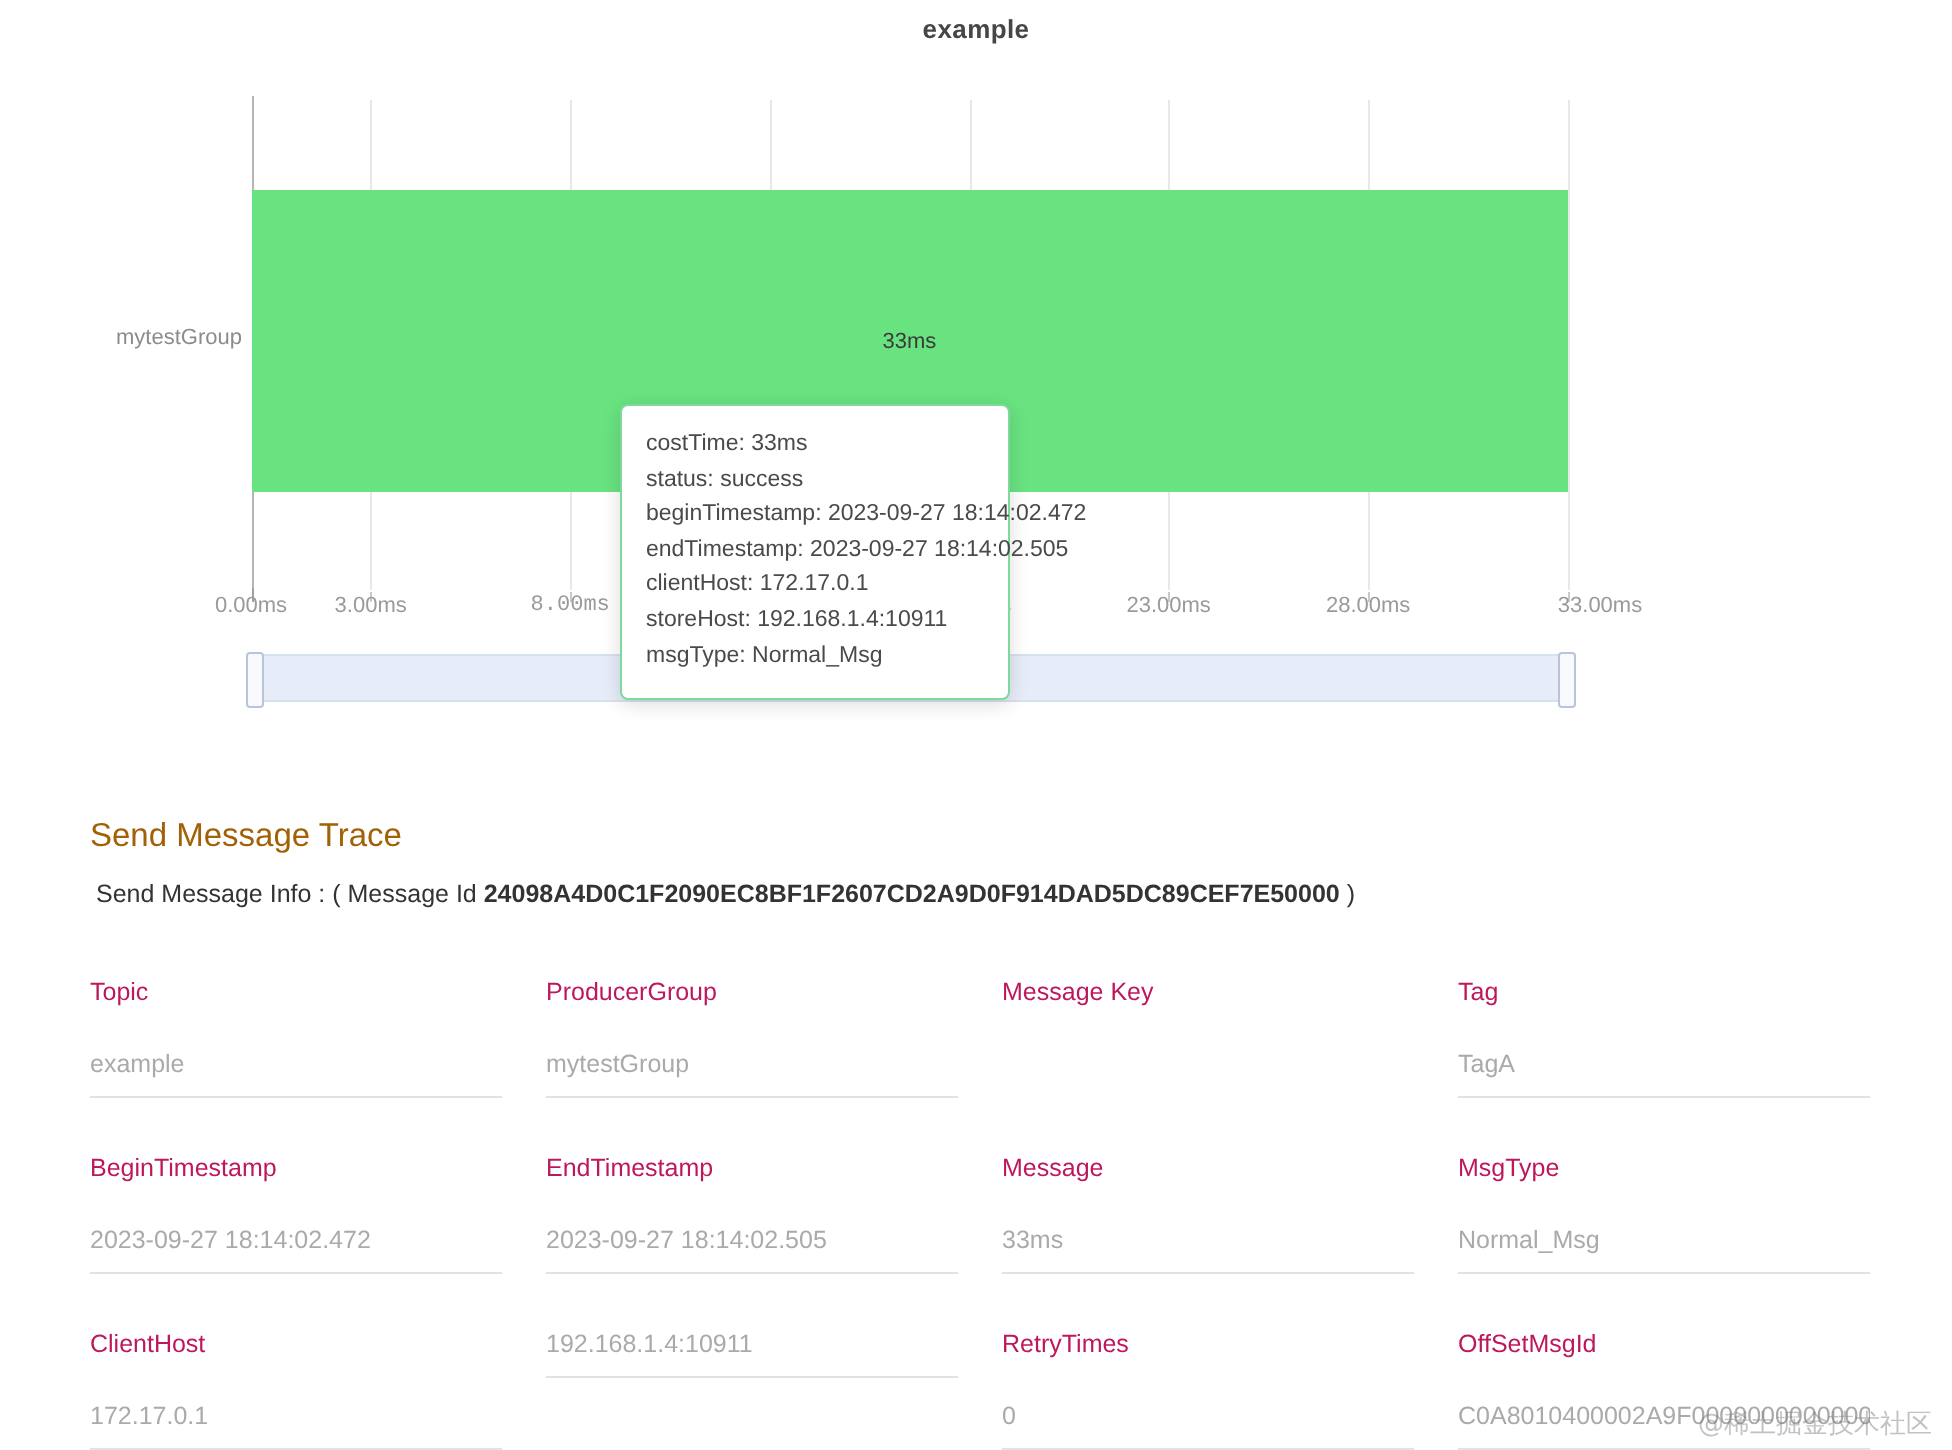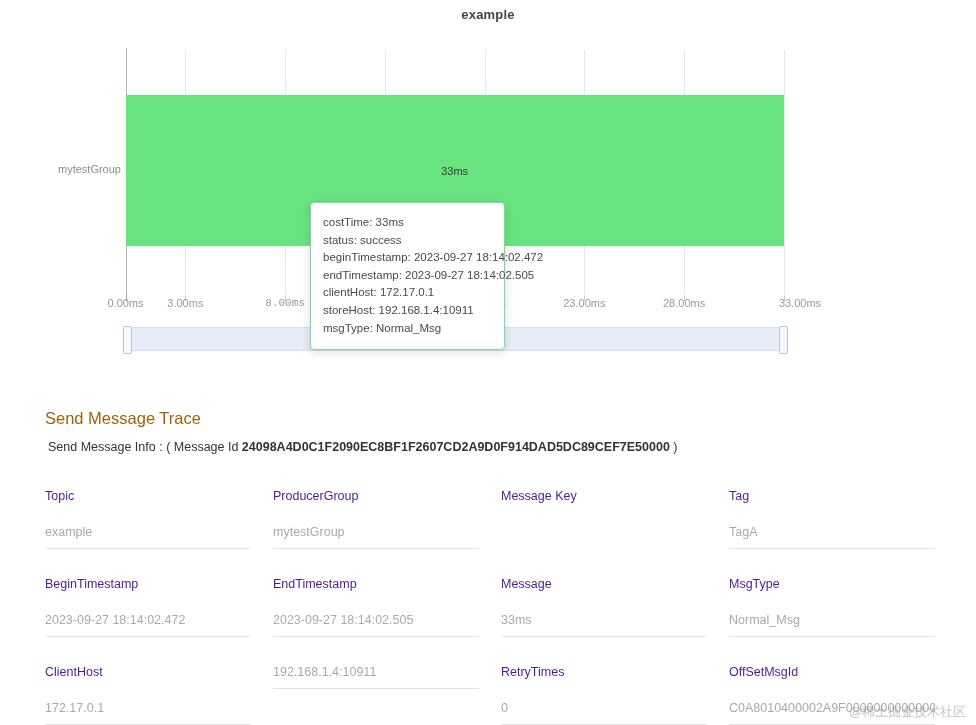--- a/index.html
+++ b/index.html
@@ -101,21 +101,21 @@
 
   .fields {
     position:absolute; left:45px; top:485px; width:886px;
     display:grid;
     grid-template-columns:repeat(4, 1fr);
     column-gap:22px;
     row-gap:0;
   }
   .field { height:88px; padding-top:4px; }
   .field-label {
-    font-size:12.5px; color:#4c1d95; margin-bottom:22px;
+    font-size:12.5px; color:#be185d; margin-bottom:22px;
   }
   .field-value {
     font-size:12.5px; color:#aaa;
     border-bottom:1px solid #e2e2e2;
     padding-bottom:9px;
     width:206px;
     white-space:nowrap; overflow:hidden; text-overflow:clip;
   }
 
   .watermark {

